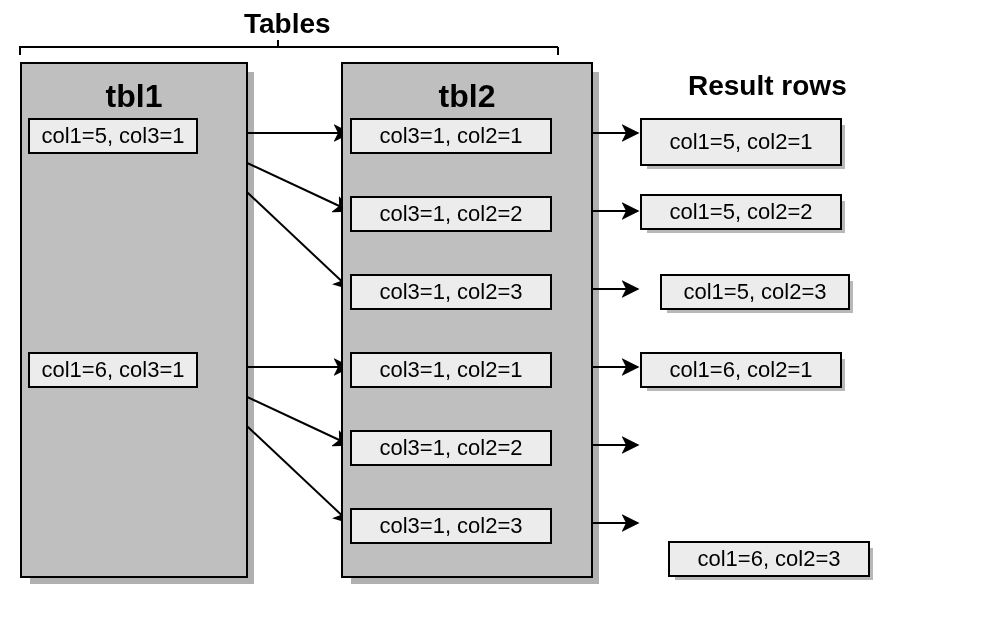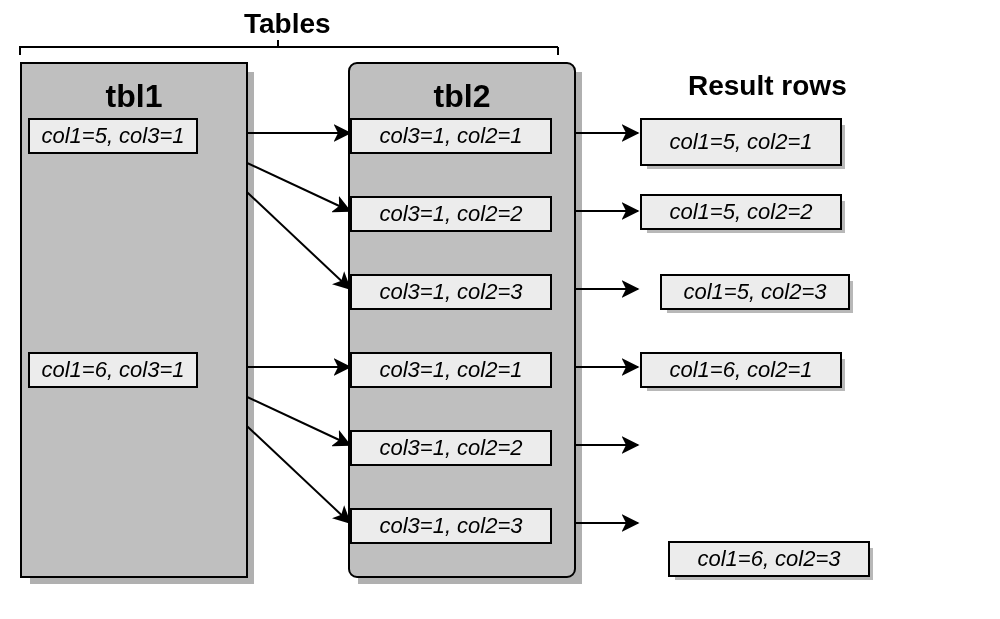--- a/index.html
+++ b/index.html
@@ -50,21 +50,20 @@
     background:#ececec;
     border:2px solid #000;
     box-sizing:border-box;
     font-size:22px;
     line-height:1;
     display:flex;
     align-items:center;
     justify-content:center;
     white-space:nowrap;
     padding:12px 6px;
-    font-style:italic;
   }
   .row::after{ 
     content:"";
     position:absolute;
     left:5px;top:5px;
     width:100%;height:100%;
     background:#b8b8b8;
     z-index:-1;
   }
 </style>
@@ -110,21 +109,21 @@
     <line x1="552" y1="523" x2="638" y2="523"></line>
   </g>
 </svg>
 
 <div class="panel" style="left:20px;top:62px;width:228px;height:516px;">
   <div class="panel-title">tbl1</div>
 </div>
 <div class="row" style="left:28px;top:118px;width:170px;height:36px;">col1=5, col3=1</div>
 <div class="row" style="left:28px;top:352px;width:170px;height:36px;">col1=6, col3=1</div>
 
-<div class="panel" style="left:348px;top:62px;width:228px;height:516px;border-radius:9px;">
+<div class="panel" style="left:341px;top:62px;width:252px;height:516px;">
   <div class="panel-title">tbl2</div>
 </div>
 <div class="row" style="left:350px;top:118px;width:202px;height:36px;">col3=1, col2=1</div>
 <div class="row" style="left:350px;top:196px;width:202px;height:36px;">col3=1, col2=2</div>
 <div class="row" style="left:350px;top:274px;width:202px;height:36px;">col3=1, col2=3</div>
 <div class="row" style="left:350px;top:352px;width:202px;height:36px;">col3=1, col2=1</div>
 <div class="row" style="left:350px;top:430px;width:202px;height:36px;">col3=1, col2=2</div>
 <div class="row" style="left:350px;top:508px;width:202px;height:36px;">col3=1, col2=3</div>
 
 <div class="row" style="left:640px;top:118px;width:202px;height:48px;">col1=5, col2=1</div>

